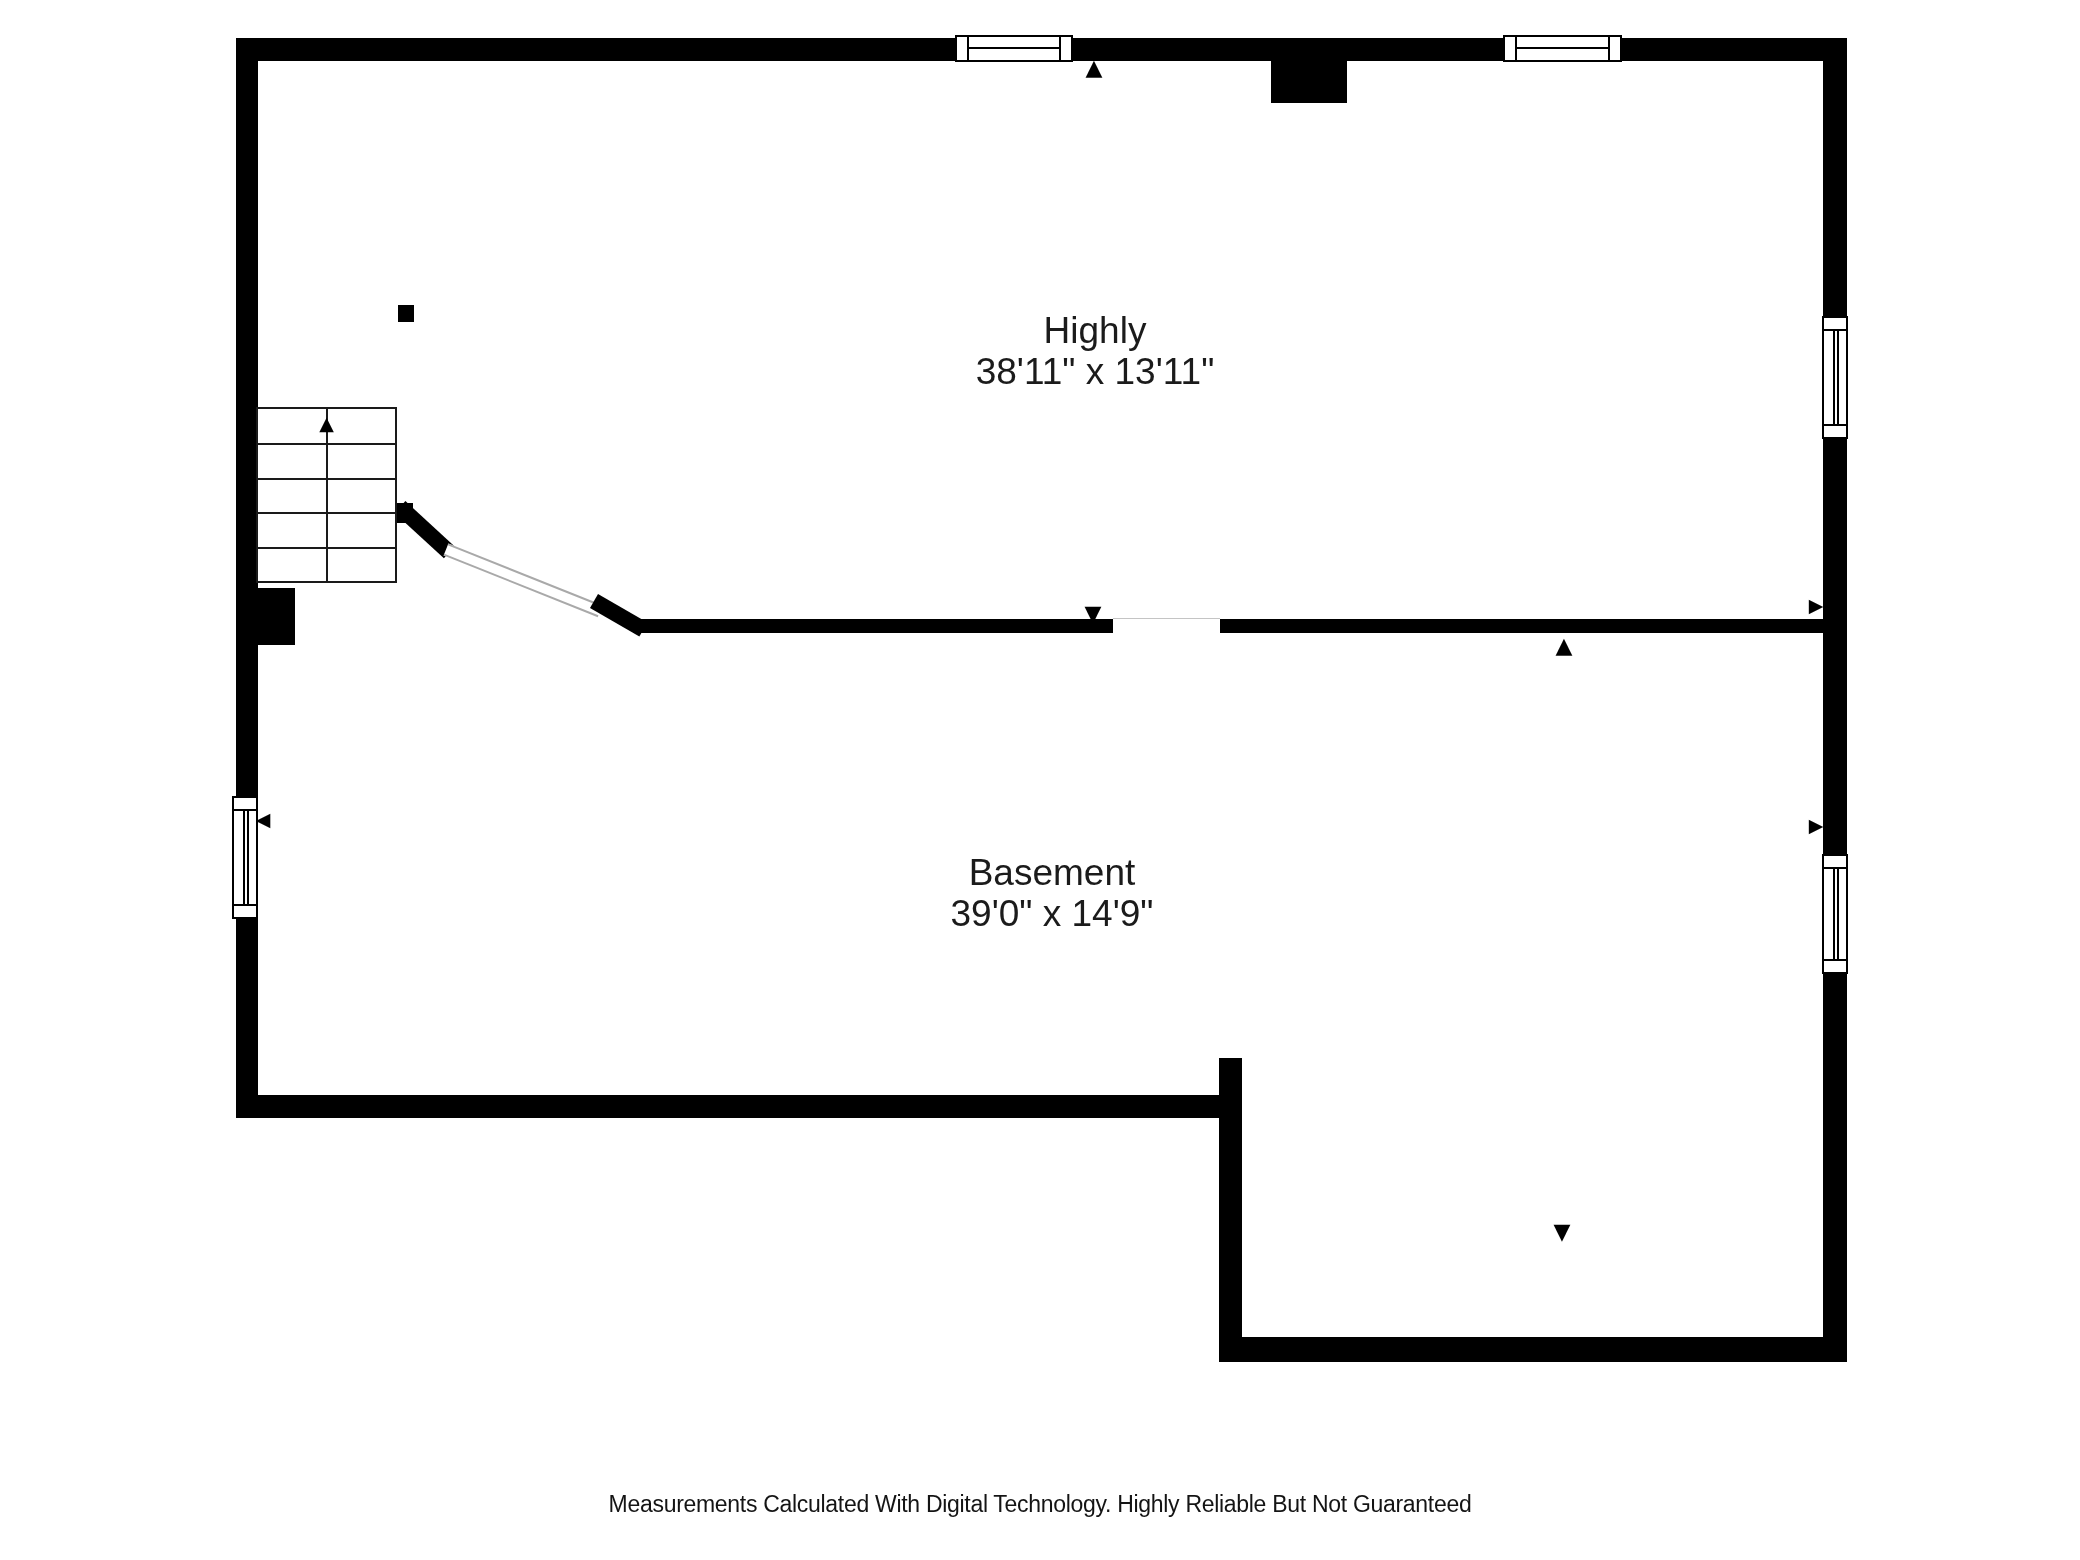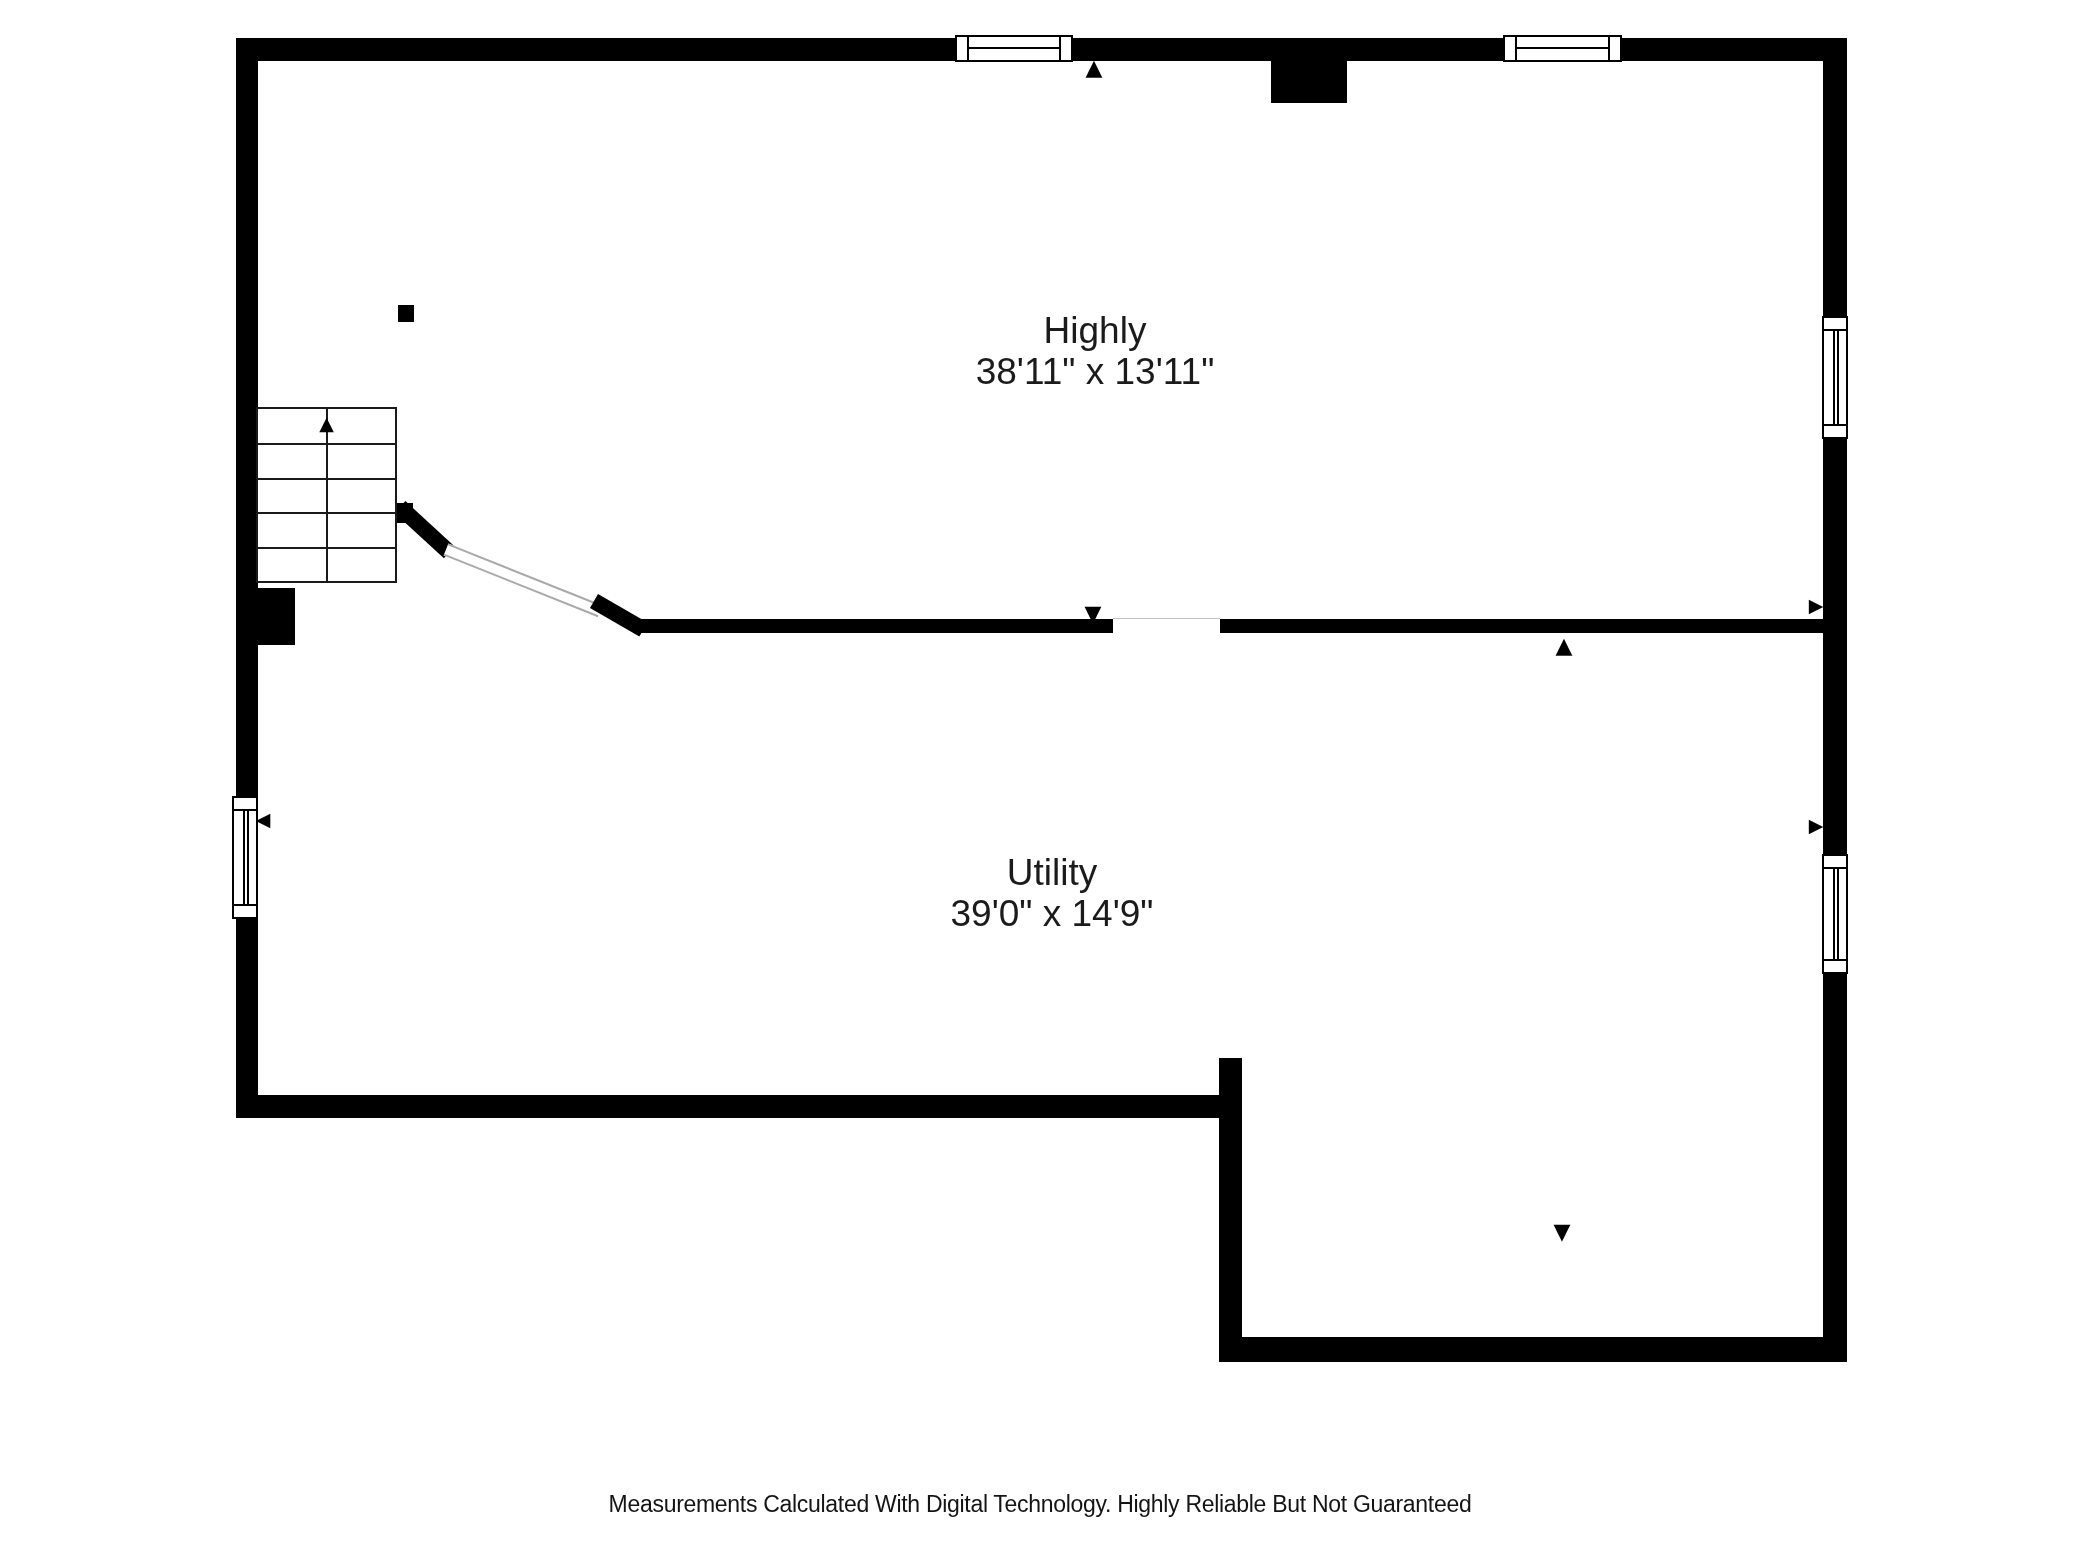--- a/index.html
+++ b/index.html
@@ -108,19 +108,19 @@
   <span class="arr sm" style="left:1816px;top:605px">▶</span>
   <span class="arr sm" style="left:263px;top:819px">◀</span>
   <span class="arr sm" style="left:1816px;top:825px">▶</span>
   <span class="arr" style="left:1562px;top:1232px">▼</span>
 
   <div class="room-label" style="left:1095px;top:310px">
     <div>Highly</div>
     <div>38'11" x 13'11"</div>
   </div>
   <div class="room-label" style="left:1052px;top:852px">
-    <div>Utility</div>
+    <div>Basement</div>
     <div>39'0" x 14'9"</div>
   </div>
 
   <div class="footer-note" style="top:1491px">Measurements Calculated With Digital Technology. Highly Reliable But Not Guaranteed</div>
 
 </div>
 
 </body></html>

